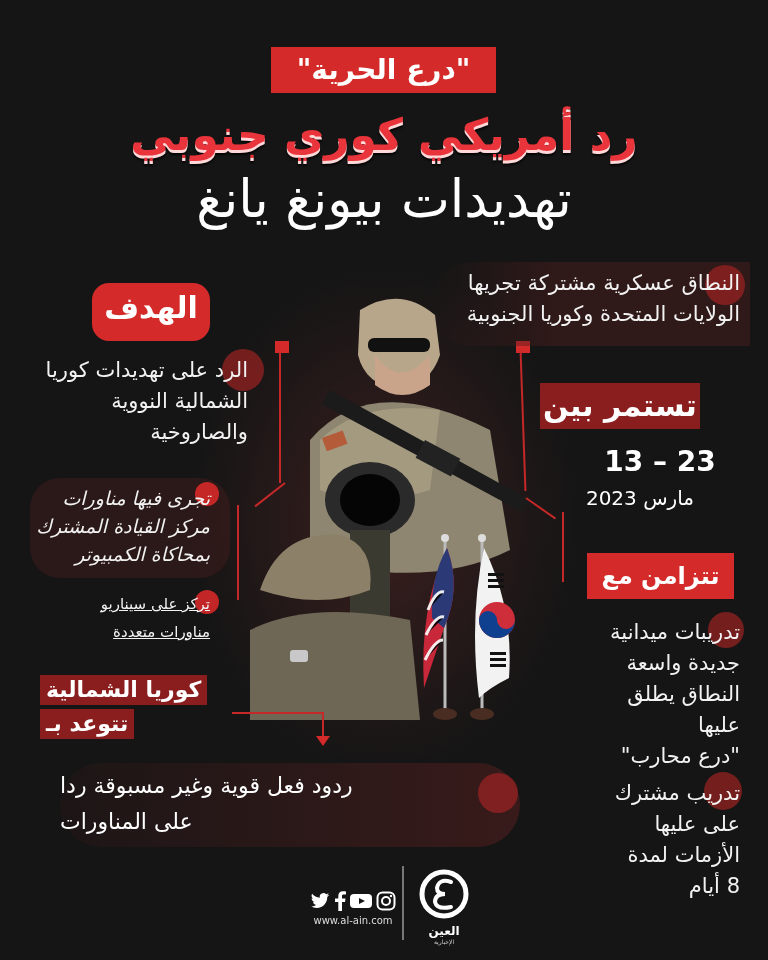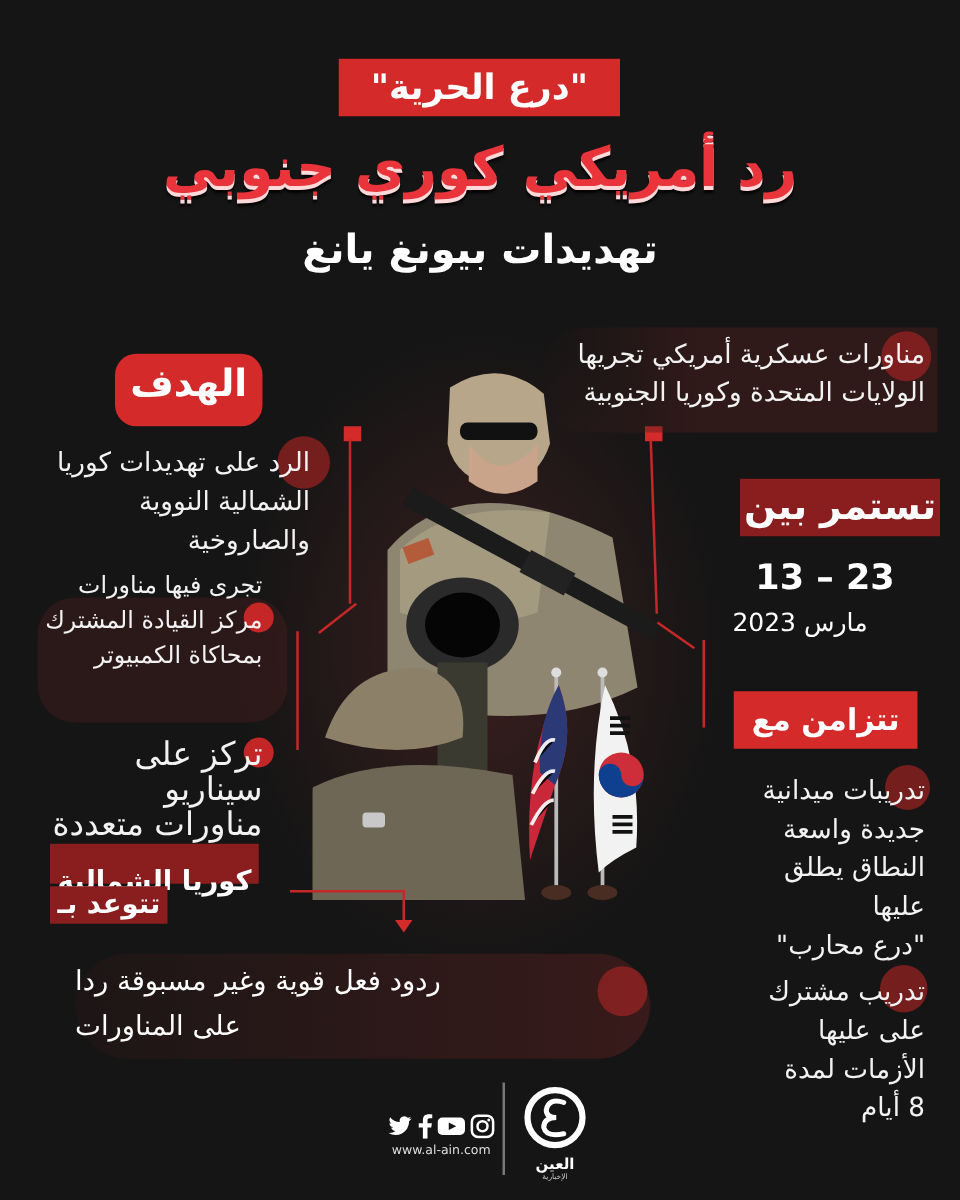--- a/index.html
+++ b/index.html
@@ -26,63 +26,63 @@
       font-size: 28px; font-weight: bold; text-align: center; line-height: 46px;
     }
     #headline-1 {
       left: 60px; top: 105px; width: 648px; text-align: center;
       font-size: 44px; font-weight: bold; color: #e8343a;
       text-shadow: 0 3px 0 #ffd9d9, 0 5px 2px rgba(0,0,0,0.8);
       line-height: 60px;
     }
     #headline-2 {
       left: 60px; top: 170px; width: 648px; text-align: center;
-      font-size: 32px; font-weight: bold; color: #ffffff; line-height: 58px;
+      font-size: 52px; font-weight: normal; color: #ffffff; line-height: 58px;
     }
 
     
     .red-tag { background: #d42a2a; font-weight: bold; text-align: center; color: #fff; }
     .dark-red-tag { background: #8a1d1d; font-weight: bold; text-align: center; color: #fff; }
 
     #goal-tag { left: 92px; top: 283px; width: 118px; height: 58px; font-size: 30px; line-height: 50px; border-radius: 17px; }
-    #continues-tag { left: 592px; top: 383px; width: 160px; height: 46px; font-size: 30px; line-height: 46px; }
+    #continues-tag { left: 540px; top: 383px; width: 160px; height: 46px; font-size: 30px; line-height: 46px; }
     #coincides-tag { left: 587px; top: 553px; width: 147px; height: 46px; font-size: 24px; line-height: 46px; }
 
     
     .block { font-size: 21px; line-height: 31px; color: #f2f2f2; text-align: right; }
     .dot {
       position: absolute; border-radius: 50%;
       background: rgba(168, 36, 36, 0.65); z-index: 0;
     }
     .dot.bright { background: rgba(214, 40, 40, 0.9); }
     .block-text { position: relative; z-index: 1; }
 
     #exercise-card {
       left: 430px; top: 262px; width: 320px; height: 84px;
       border-radius: 42px 0 0 42px;
       background: linear-gradient(90deg, rgba(60,25,25,0.0) 0%, rgba(70,28,28,0.55) 40%, rgba(70,28,28,0.55) 100%);
     }
     #exercise-text { left: 430px; top: 268px; width: 310px; }
 
     #goal-text { left: 20px; top: 355px; width: 228px; }
-    #cmd-text { left: 30px; top: 454px; width: 180px; font-size: 19px; line-height: 28px; }
+    #cmd-text { left: 30px; top: 484px; width: 180px; font-size: 19px; line-height: 28px; font-style: italic; }
     #cmd-card {
       left: 30px; top: 478px; width: 200px; height: 100px;
       border-radius: 30px;
       background: rgba(70,28,28,0.45);
     }
-    #scenario-text { left: 30px; top: 590px; width: 180px; font-size: 26px; line-height: 28px; }
+    #scenario-text { left: 30px; top: 590px; width: 180px; font-size: 15px; line-height: 28px; text-decoration: underline; }
 
     #dates { left: 560px; top: 440px; width: 200px; text-align: center; font-size: 28px; font-weight: bold; line-height: 44px; }
     #month { left: 560px; top: 484px; width: 160px; text-align: center; font-size: 20px; line-height: 28px; }
 
     #drills-text { left: 570px; top: 617px; width: 170px; }
     #training-text { left: 570px; top: 778px; width: 170px; }
 
-    #nk-line1 { left: 40px; top: 675px; height: 30px; padding: 16px 6px; background: #8a1d1d; font-size: 22px; line-height: 30px; font-weight: bold; }
+    #nk-line1 { left: 40px; top: 675px; height: 30px; padding: 0 6px; background: #8a1d1d; font-size: 22px; line-height: 30px; font-weight: bold; }
     #nk-line2 { left: 40px; top: 709px; height: 30px; padding: 0 6px; background: #8a1d1d; font-size: 22px; line-height: 30px; font-weight: bold; }
 
     #response-card {
       left: 60px; top: 763px; width: 460px; height: 84px;
       border-radius: 42px;
       background: linear-gradient(90deg, rgba(60,25,25,0.2), rgba(80,30,30,0.6));
     }
     #response-text { left: 60px; top: 768px; width: 455px; font-size: 22px; line-height: 36px; text-align: left; }
 
     
@@ -165,21 +165,21 @@
   <div class="line" style="left:526px; top:497px; width:36px; height:2px; transform: rotate(35deg); transform-origin:left center;"></div>
   <div class="line" style="left:562px; top:512px; width:2px; height:70px;"></div>
 
   <div class="line" style="left:232px; top:712px; width:92px; height:2px;"></div>
   <div class="line" style="left:322px; top:712px; width:2px; height:24px;"></div>
   <div class="abs" style="left:316px; top:736px; width:0; height:0; border-left:7px solid transparent; border-right:7px solid transparent; border-top:10px solid #d42a2a;"></div>
 
   <div id="exercise-card" class="abs"></div>
   <div class="dot abs" style="left:705px; top:265px; width:40px; height:40px;"></div>
   <div id="exercise-text" class="abs rtl block">
-    <div class="block-text">مناورات عسكرية أمريكي تجريها</div>
+    <div class="block-text">النطاق عسكرية مشتركة تجريها</div>
     <div class="block-text">الولايات المتحدة وكوريا الجنوبية</div>
   </div>
 
   <div id="goal-tag" class="abs rtl red-tag">الهدف</div>
   <div class="dot abs" style="left:222px; top:349px; width:42px; height:42px;"></div>
   <div id="goal-text" class="abs rtl block">
     <div class="block-text">الرد على تهديدات كوريا</div>
     <div class="block-text">الشمالية النووية</div>
     <div class="block-text">والصاروخية</div>
   </div>

